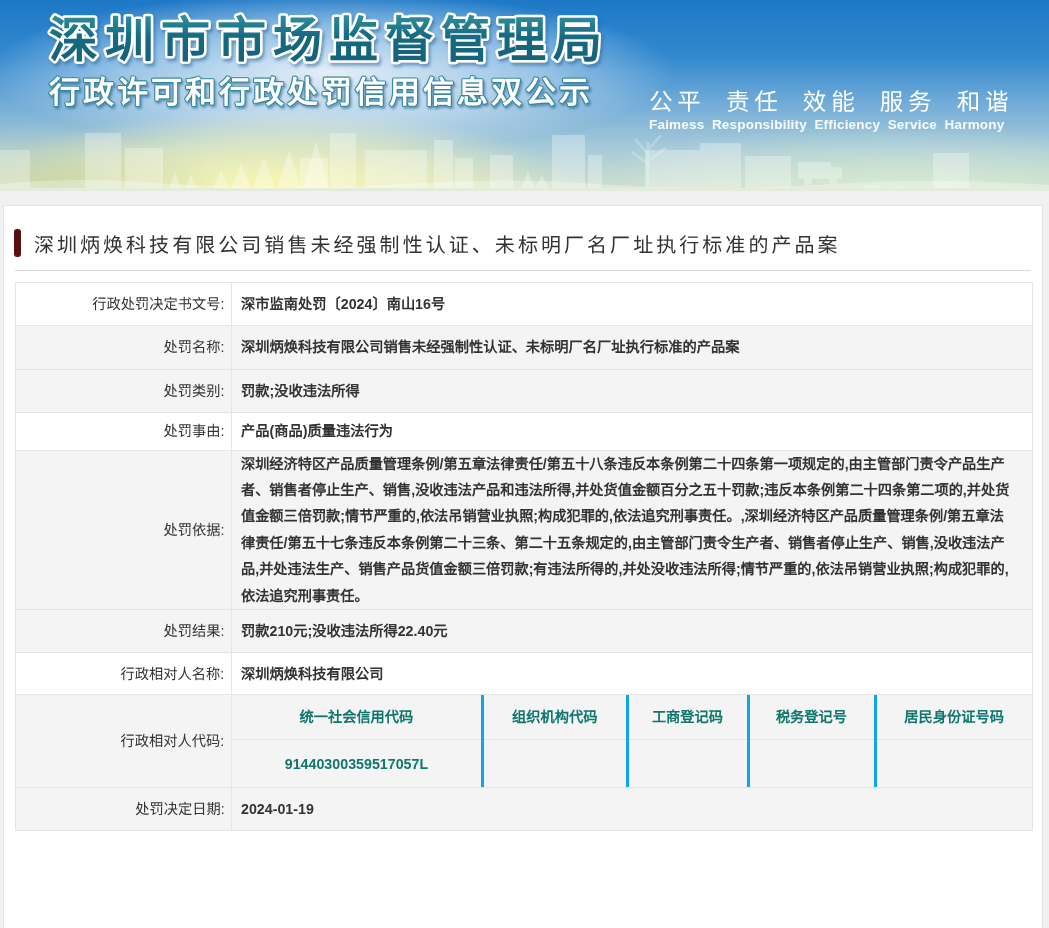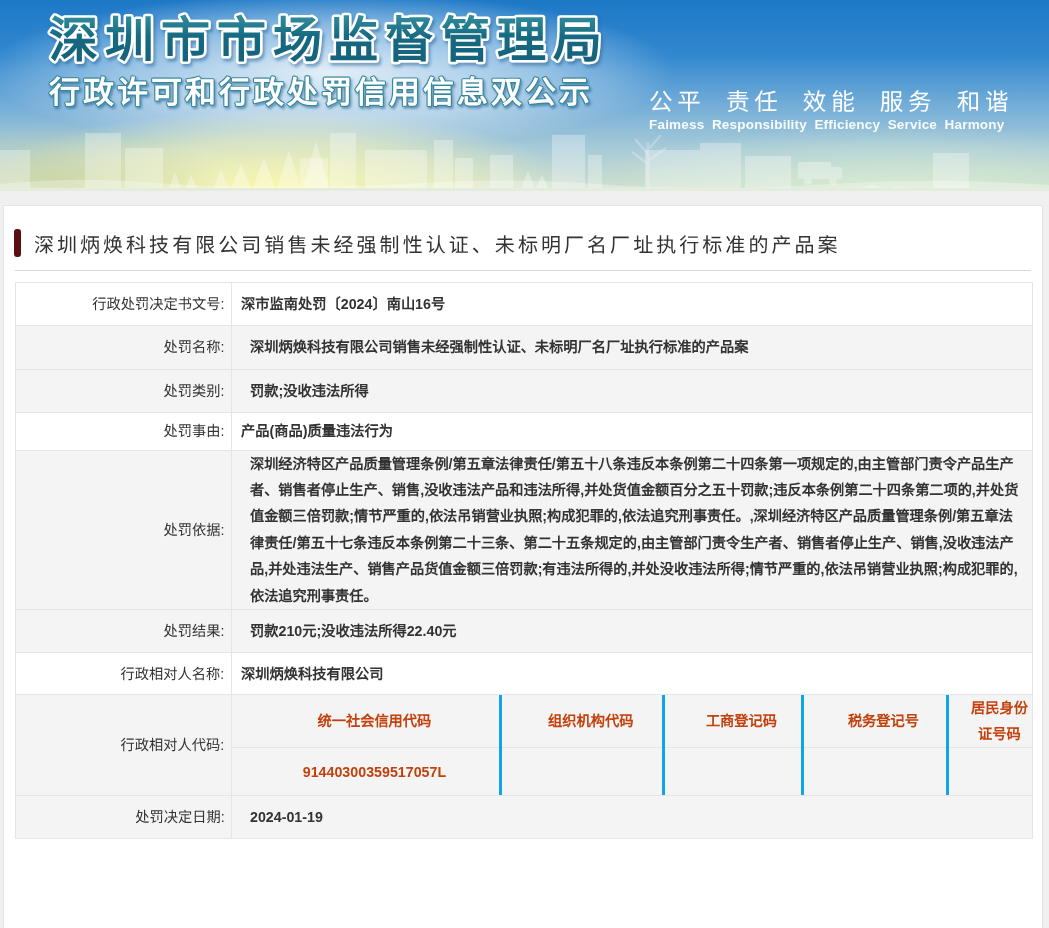--- a/index.html
+++ b/index.html
@@ -13,23 +13,23 @@
   .redbar{width:6.9px;height:27.4px;background:#5a0f12;border-radius:3px;margin-left:-0.8px;}
   .h1{font-size:20px;color:#333;margin-left:13.2px;font-weight:400;
       letter-spacing:3.05px;}
   .sep{border-bottom:1px solid #d9d9d9;margin:12px 10.6px 0 10.6px;}
   table.main{border-collapse:collapse;table-layout:fixed;width:1018px;
              margin:11px 0 0 10.6px;font-size:14.6px;color:#333;}
   table.main td{border:1px solid #e5e5e5;line-height:26px;
                 vertical-align:middle;padding:0;margin-top:48px;}
   table.main td.lab{width:209px;text-align:right;padding-right:6px;background:#fff;}
   table.main td.val{padding-left:9px;padding-right:4px;font-weight:bold;}
-  table.main tr.g td{background:#f4f4f4;padding-left:18px;}
+  table.main tr.g td{background:#f4f4f4;}
   table.sub{border-collapse:collapse;width:100%;height:100%;table-layout:fixed;
-            font-size:14.6px;color:#c2410c;}
+            font-size:14.6px;color:#0f766e;}
   table.sub td{border:none;text-align:center;padding:0;}
   table.sub tr.h td{border-bottom:1px solid #e5e5e5;height:44px;}
   table.sub td + td{border-left:3px solid #0ea5e9;}
   table.sub tr.v td{height:47px;}
   .jx div{white-space:nowrap;line-height:26.4px;transform:scaleX(0.972);transform-origin:0 0;}
   td.lab>span{display:inline-block;transform:scaleX(0.976);transform-origin:100% 50%;}
   td.val>span{display:inline-block;transform:scaleX(0.976);transform-origin:0 50%;}
   table.sub td>span{display:inline-block;transform:scaleX(0.976);transform-origin:50% 50%;}
 </style>
 </head>

